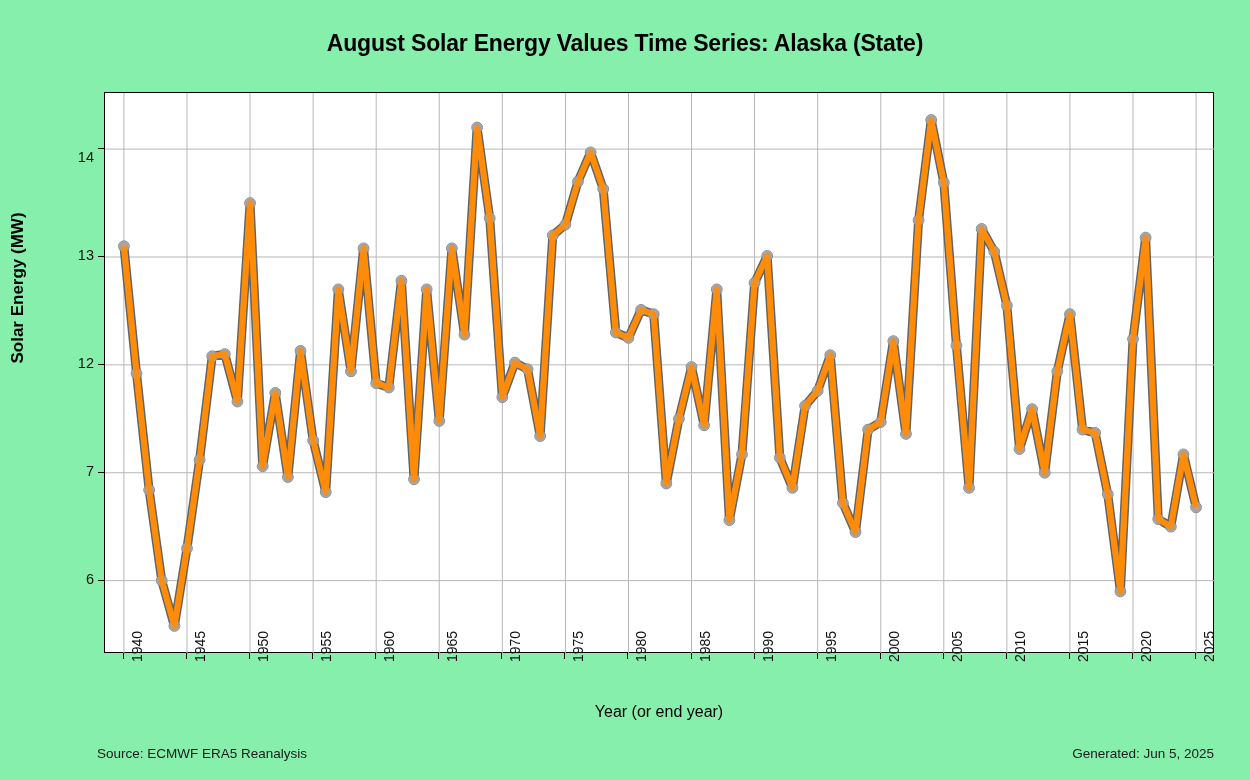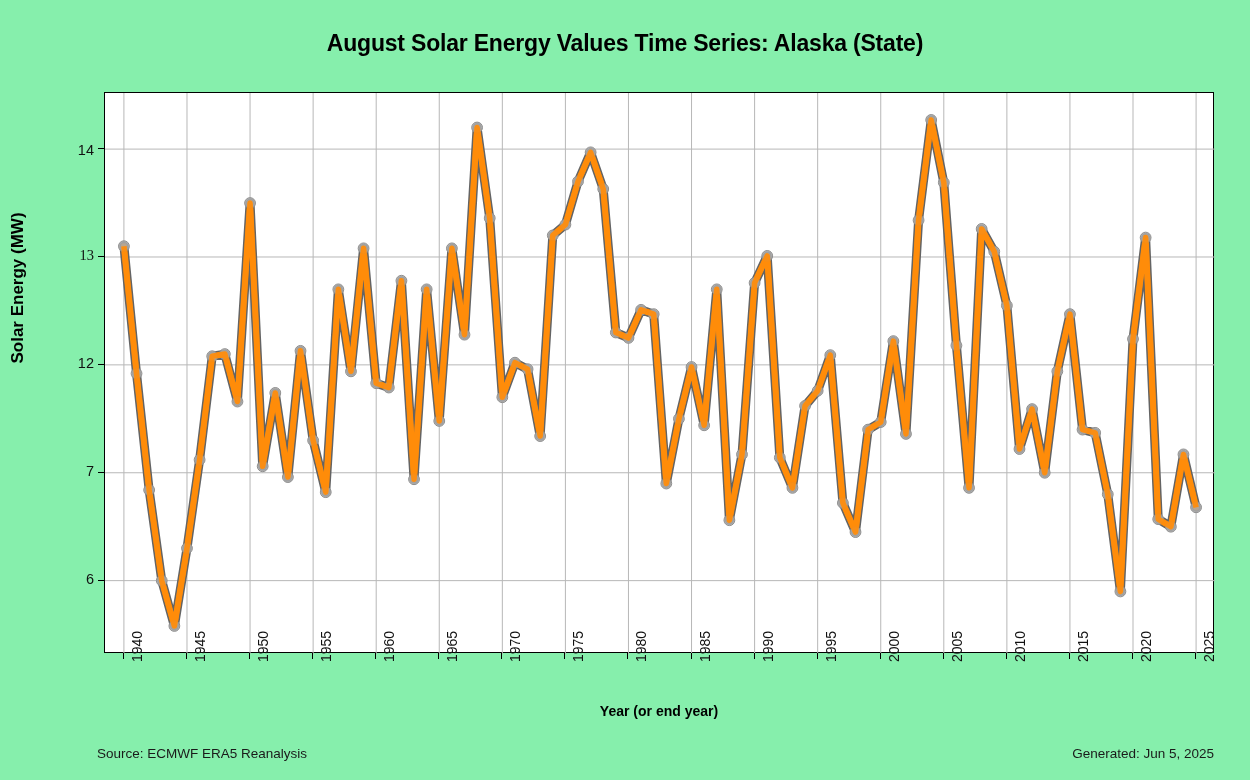--- a/index.html
+++ b/index.html
@@ -51,22 +51,22 @@
     font-size: 17px;
     font-weight: bold;
     color: #000000;
   }
   #x-axis-label {
     position: absolute;
     left: 104px;
     top: 703px;
     width: 1110px;
     text-align: center;
-    font-size: 14px;
-    font-weight: bold;
+    font-size: 16px;
+    font-weight: normal;
     color: #000000;
   }
   .ylab {
     position: absolute;
     width: 56px;
     text-align: right;
     font-size: 14.5px;
     color: #111111;
   }
   .xlab {
@@ -221,23 +221,23 @@
   <div id="y-axis-label">Solar Energy (MW)</div>
   <div id="x-axis-label">Year (or end year)</div>
 
   <div id="y-ticks">
       <div class="ylab" style="left: 38px; top: 570.638px;">6</div>
       <div style="position: absolute; left: 98px; top: 579.638px; width: 6px; height: 1px; background: rgb(0, 0, 0);"></div>
       <div class="ylab" style="left: 38px; top: 462.754px;">7</div>
       <div style="position: absolute; left: 98px; top: 471.754px; width: 6px; height: 1px; background: rgb(0, 0, 0);"></div>
       <div class="ylab" style="left: 38px; top: 354.869px;">12</div>
       <div style="position: absolute; left: 98px; top: 363.869px; width: 6px; height: 1px; background: rgb(0, 0, 0);"></div>
-      <div class="ylab" style="left: 38px; top: 246.985px; font-family: Liberation Serif, serif;">13</div>
+      <div class="ylab" style="left: 38px; top: 246.985px;">13</div>
       <div style="position: absolute; left: 98px; top: 255.985px; width: 6px; height: 1px; background: rgb(0, 0, 0);"></div>
-      <div class="ylab" style="left: 38px; top: 142px;">14</div>
+      <div class="ylab" style="left: 38px; top: 149px;">14</div>
       <div style="position: absolute; left: 98px; top: 148.1px; width: 6px; height: 1px; background: rgb(0, 0, 0);"></div>
     </div>
   <div id="x-ticks">
       <div class="xlab" style="left: 128.92px; top: 662px;">1940</div>
       <div style="position: absolute; left: 122.92px; top: 653px; width: 1px; height: 6px; background: rgb(0, 0, 0);"></div>
       <div class="xlab" style="left: 191.989px; top: 662px;">1945</div>
       <div style="position: absolute; left: 185.989px; top: 653px; width: 1px; height: 6px; background: rgb(0, 0, 0);"></div>
       <div class="xlab" style="left: 255.057px; top: 662px;">1950</div>
       <div style="position: absolute; left: 249.057px; top: 653px; width: 1px; height: 6px; background: rgb(0, 0, 0);"></div>
       <div class="xlab" style="left: 318.125px; top: 662px;">1955</div>

